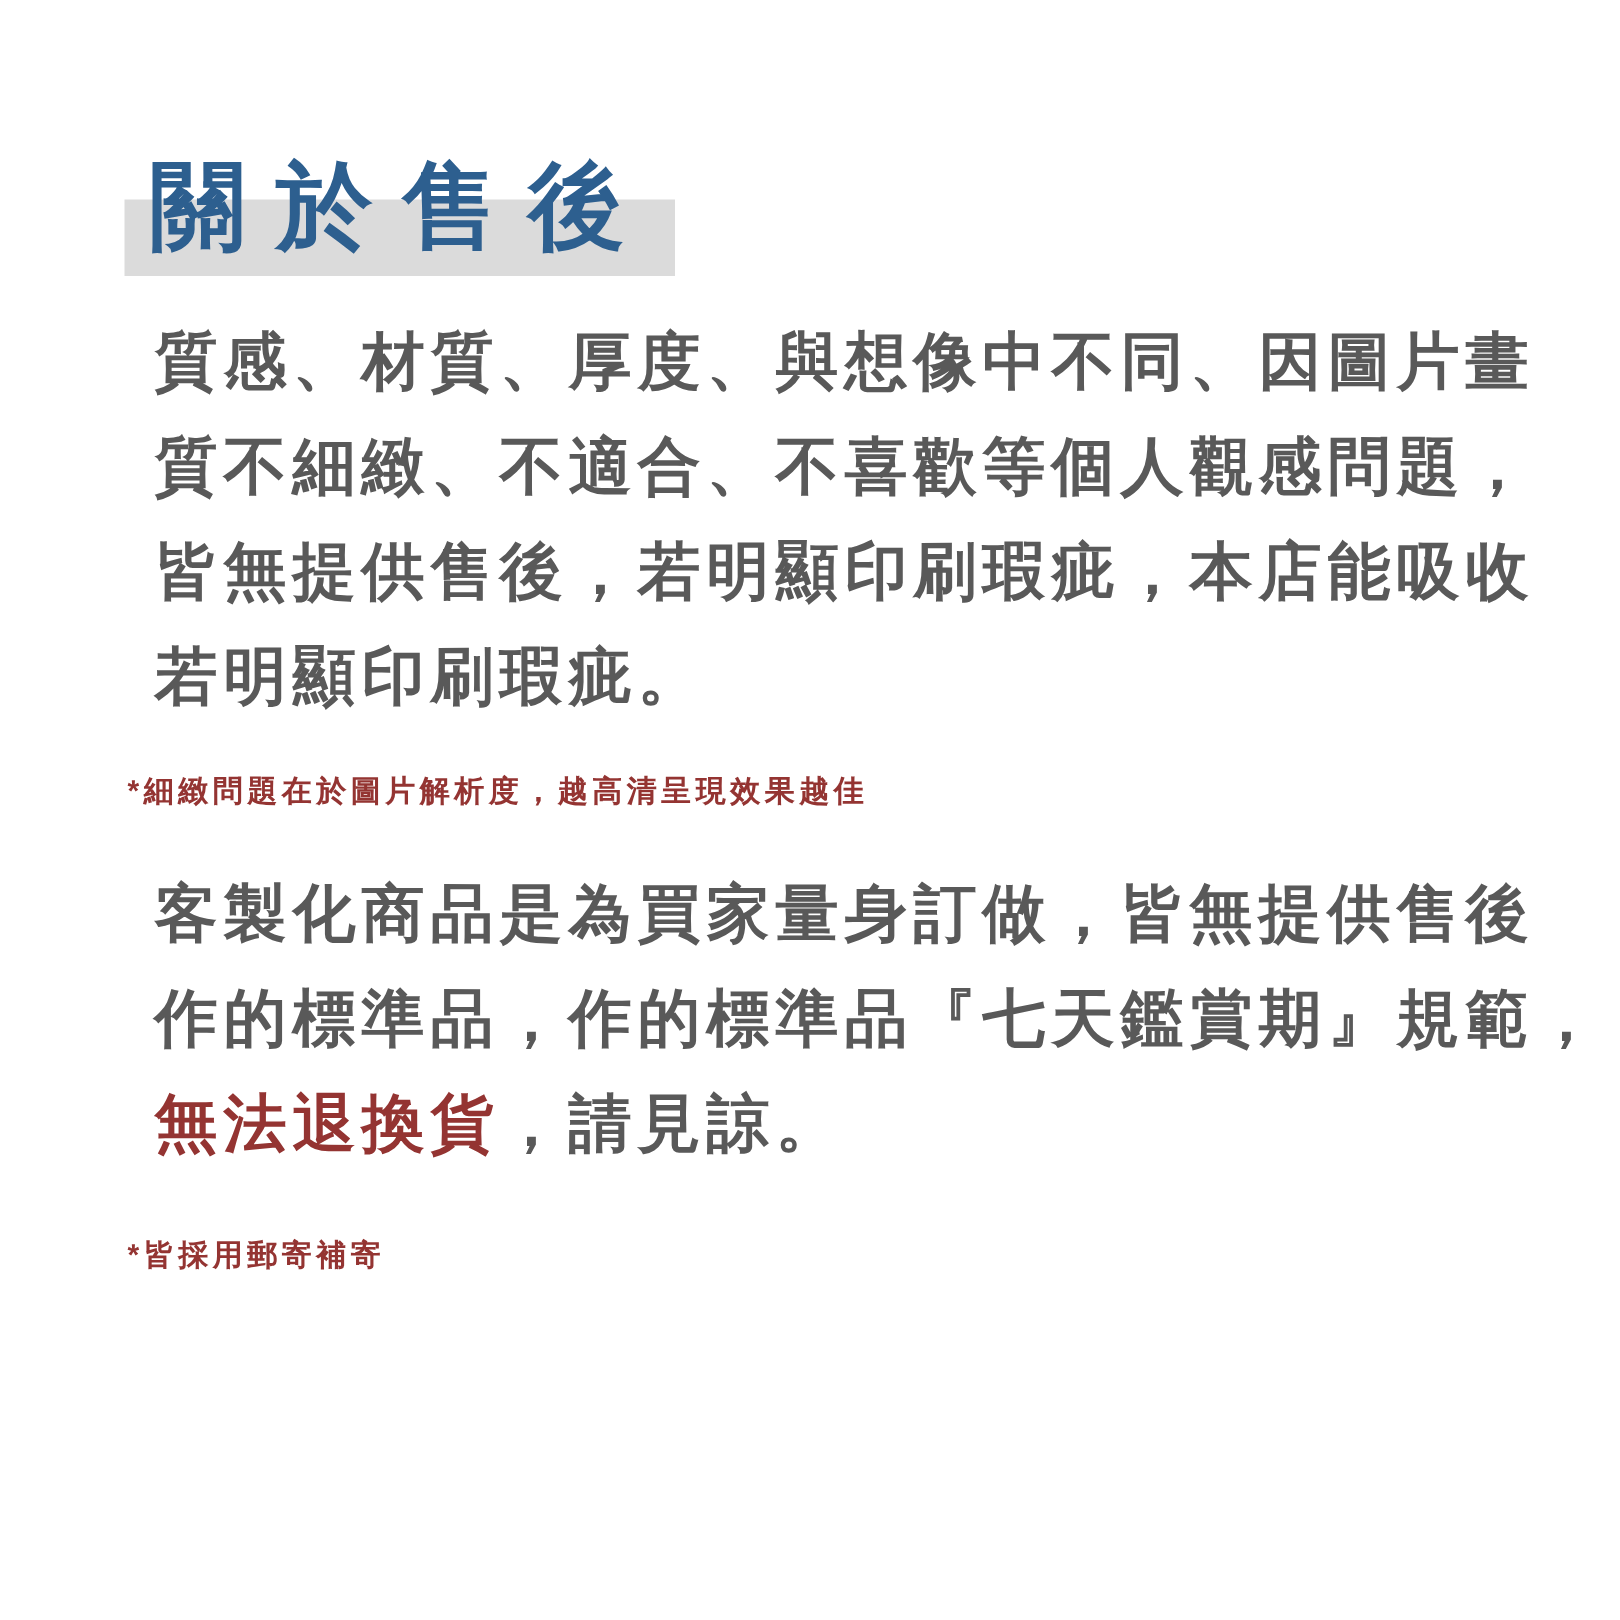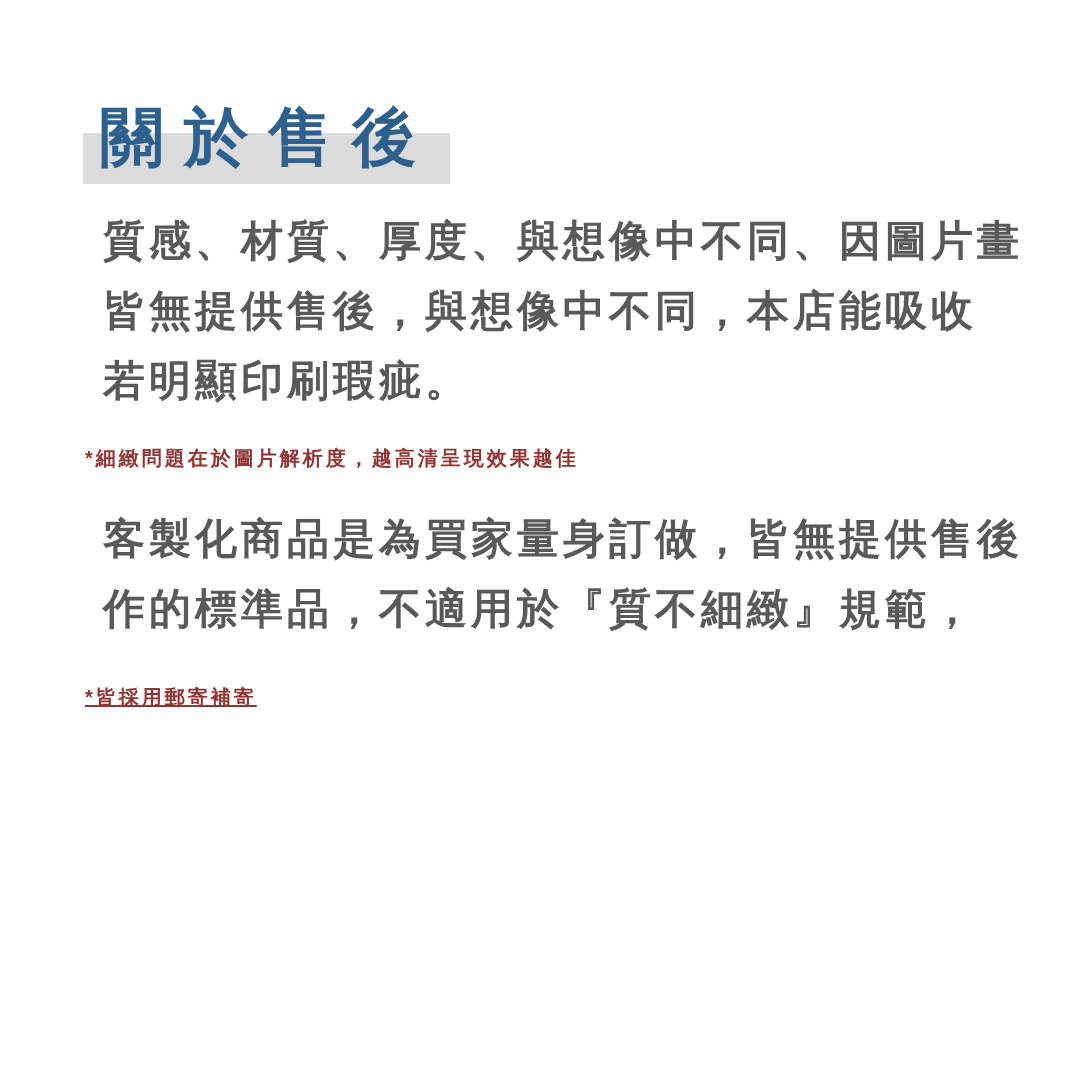--- a/index.html
+++ b/index.html
@@ -69,44 +69,45 @@
   .note {
     margin: 22px 0 0 0;
     font-size: 20px;
     line-height: 40px;
     letter-spacing: 3px;
     color: var(--accent-red, #943432);
     white-space: nowrap;
   }
   .note.last {
     margin-top: 33px;
-    text-decoration: underline;
   }
 </style>
 </head>
 <body>
 
 <div class="page">
 
   <section>
     <div class="title-row first">
       <h2 class="title-wrap">
         <span class="title-bar"></span>
         <span class="title-text">關於售後</span>
       </h2>
     </div>
     <div class="body">
       <p>質感、材質、厚度、與想像中不同、因圖片畫</p>
-      <p>皆無提供售後，與想像中不同，本店能吸收</p>
+      <p>質不細緻、不適合、不喜歡等個人觀感問題，</p>
+      <p>皆無提供售後，若明顯印刷瑕疵，本店能吸收</p>
       <p>若明顯印刷瑕疵。</p>
     </div>
     <p class="note">*細緻問題在於圖片解析度，越高清呈現效果越佳</p>
   </section>
 
   <section>
     <div class="body">
       <p>客製化商品是為買家量身訂做，皆無提供售後</p>
-      <p>作的標準品，不適用於『質不細緻』規範，</p>
+      <p>作的標準品，作的標準品『七天鑑賞期』規範，</p>
+      <p><span class="red">無法退換貨</span><span>，請見諒。</span></p>
     </div>
     <p class="note last">*皆採用郵寄補寄</p>
   </section>
 
 </div>
 
 </body></html>

